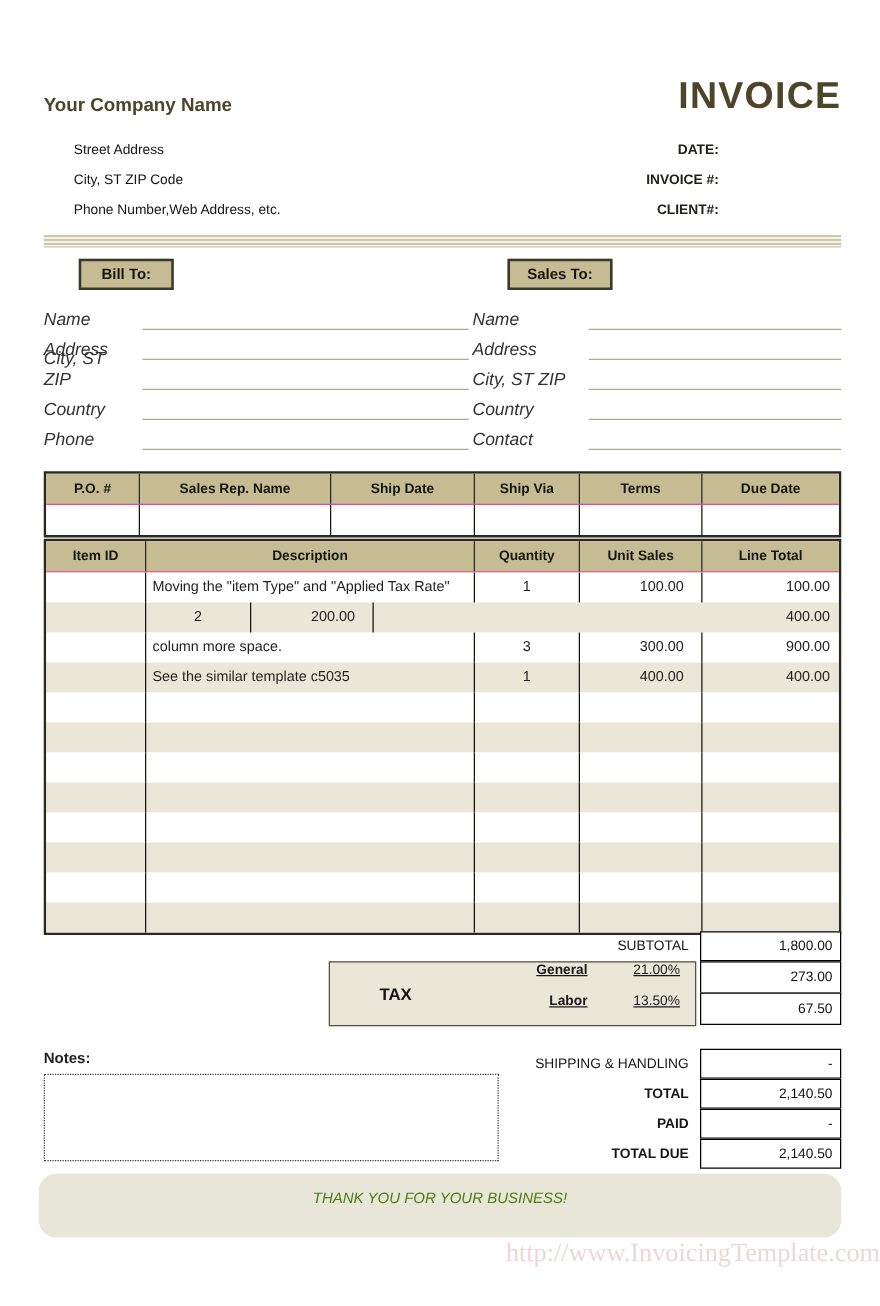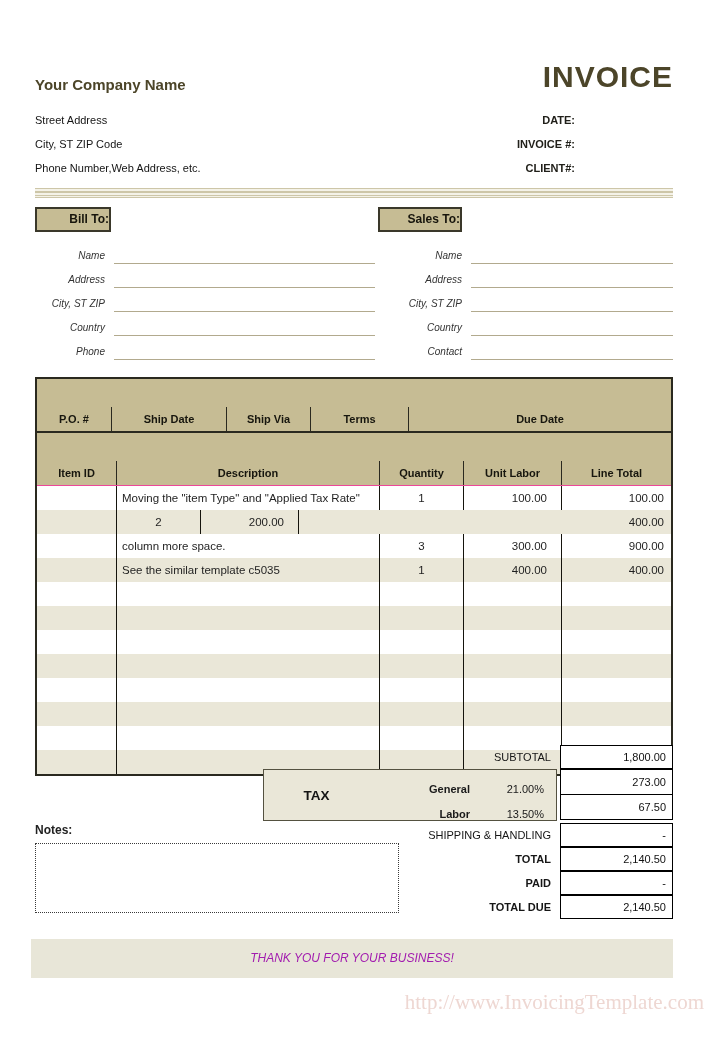--- a/index.html
+++ b/index.html
@@ -5,56 +5,56 @@
   * { margin:0; padding:0; box-sizing:border-box; }
   html,body { background:#fff; }
   .page {
     position:relative; width:704px; height:1045px; margin:0 auto;
     background:#fff; font-family:"Liberation Sans", sans-serif; color:#1a1a1a;
     overflow:hidden;
   }
   
   .company-name { position:absolute; left:35px; top:76px; font-size:15px; font-weight:bold; color:#4c4529; }
   .company-addr { position:absolute; left:35px; top:110px; font-size:11px; color:#141414; }
-  .company-addr div { height:24px; line-height:20px; }
+  .company-addr div { height:24px; line-height:20px;margin-left:24px; }
   .invoice-title { position:absolute; right:31px; top:60px; font-size:30px; font-weight:bold; color:#4c4529; letter-spacing:1px; }
   .meta-labels { position:absolute; right:129px; top:110px; text-align:right; font-size:11px; font-weight:bold; color:#21201a; }
   .meta-labels div { height:24px; line-height:20px; }
   
   .divider {
     position:absolute; left:35px; right:31px; top:188px; height:10px;
     background:repeating-linear-gradient(to bottom, #cdc6a8 0px, #cdc6a8 1.5px, #f4f2e8 1.5px, #f4f2e8 3.3px);
     border-bottom:1px solid #cdc6a8;
   }
   
   .parties { position:absolute; left:35px; right:31px; top:207px; display:flex; }
   .party-bill { width:343px; }
   .party-ship { flex:1; }
   .party-tag {
     height:25px; background:#c6bc94; border:2px solid #3a382a; color:#17150c;
-    font-size:12px; font-weight:bold; text-align:right; line-height:21px;
+    font-size:12px; font-weight:bold; text-align:center; line-height:21px;margin-left:28px;
   }
   .party-bill .party-tag { width:76px; }
   .party-ship .party-tag { width:84px; }
   .party-fields { margin-top:8px; }
   .field-row { display:flex; align-items:flex-end; height:24px; }
-  .field-label { font-style:italic; font-size:10px; color:#333; text-align:right; line-height:17px; }
+  .field-label { font-style:italic; font-size:14px; color:#333; line-height:17px; }
   .party-bill .field-label { width:70px; }
   .party-ship .field-label { width:84px; }
   .field-line { flex:1; border-bottom:1px solid #b2aa8e; height:17px; margin-left:9px; }
   .party-bill .field-line { margin-right:3px; }
   
   .order-table { position:absolute; left:35px; top:377px; width:638px; border:2px solid #2a291f; }
   .item-table  { position:absolute; left:35px; top:431px; width:638px; border:2px solid #2a291f; }
   .thead { display:flex; background:#c6bc94; border-bottom:1px solid #ec4899;align-items:flex-end; }
   .th {
     font-size:11px; font-weight:bold; color:#17160e; text-align:center;
     height:24px; line-height:24px; border-right:1px solid #2a291f; overflow:hidden;
   }
-  .th:last-child { border-right:none;margin-top:28px; }
+  .th:last-child { border-right:none; }
   .trow { display:flex; height:24px; background:#fff; }
   .td { border-right:1px solid #15140d; height:100%; font-size:11.5px; color:#1f1f1f; line-height:24px; overflow:hidden; }
   .td:last-child { border-right:none; }
   .order-table .c1{width:75px}.order-table .c2{width:153px}.order-table .c3{width:115px}
   .order-table .c4{width:84px}.order-table .c5{width:98px}.order-table .c6{flex:1}
   .item-table .c1{width:80px}.item-table .c2{width:263px}.item-table .c3{width:84px}
   .item-table .c4{width:98px}.item-table .c5{flex:1}
   .item-body .trow:nth-child(even){ background:#eae7d8; }
   .td.desc { padding-left:5px; }
   .td.qty { text-align:center; }
@@ -67,38 +67,38 @@
   .t-label.bold { font-weight:bold; }
   .t-box {
     width:113px; height:24px; line-height:22px; border:1px solid #000;
     background:#fff; text-align:right; padding-right:6px; font-size:11px; color:#111;
   }
   .tax-strip { display:flex; margin-top:0px; height:52px; }
   .tax-spacer { width:228px; }
   .tax-box { width:294px; border:1px solid #545140; background:#eae7d8; display:flex; }
   .tax-title { width:105px; font-size:13.5px; font-weight:bold; color:#141414; display:flex; align-items:center; justify-content:center; }
   .tax-lines { flex:1; display:flex; flex-direction:column; justify-content:center; }
-  .tax-line { display:flex; height:25px; align-items:flex-end; }
+  .tax-line { display:flex; height:25px; align-items:flex-start;text-decoration:underline; }
   .tax-name { flex:1; text-align:right; font-size:11px; font-weight:bold; color:#1a1a1a; }
   .tax-rate { width:86px; text-align:right; padding-right:12px; font-size:11px; color:#1a1a1a; }
   .tax-vals { width:116px; padding-left:3px; }
   .tax-vals .t-box { height:26px; line-height:24px; }
   .tax-vals .t-box + .t-box { margin-top:-1px; }
-  .lower { display:flex; margin-top:2px;justify-content:flex-end; }
+  .lower { display:flex; margin-top:18px;justify-content:flex-end; }
   .notes-col { width:370px; }
   .notes-label { font-size:12px; font-weight:bold; color:#222; margin-top:0px; height:18px; }
   .notes-box { width:364px; height:70px; border:1px dotted #3a3a3a; margin-top:2px; background:#fff; }
   .sum-col { flex:1; }
   .sum-col .t-row { height:24px; }
   .sum-col .t-row + .t-row .t-box { margin-top:-1px; }
   
   .footer-band {
-    position:absolute; left:31px; top:939px; width:642px; height:39px;
+    position:absolute; left:31px; top:939px; width:642px; height:51px;
     background:#e8e6d8; text-align:center; line-height:39px;
-    font-size:12px; font-style:italic; color:#a21caf;
+    font-size:12px; font-style:italic; color:#4d7c0f;border-radius:14px;
   }
   .watermark {
     position:absolute; right:0px; top:990px; white-space:nowrap;
     font-family:"Liberation Serif", serif; font-size:21px; color:#eed7d2;
   }
 </style>
 </head>
 <body>
 
 <div class="page">
@@ -167,41 +167,42 @@
           <div class="field-label">Contact</div>
           <div class="field-line"></div>
         </div>
       </div>
     </div>
   </div>
 
   <div class="order-table">
     <div class="thead">
       <div class="th c1">P.O. #</div>
+      <div class="th c2">Sales Rep. Name</div>
       <div class="th c3">Ship Date</div>
       <div class="th c4">Ship Via</div>
       <div class="th c5">Terms</div>
       <div class="th c6">Due Date</div>
     </div>
     <div class="trow">
       <div class="td c1"></div>
       <div class="td c2"></div>
       <div class="td c3"></div>
       <div class="td c4"></div>
       <div class="td c5"></div>
       <div class="td c6"></div>
     </div>
   </div>
 
   <div class="item-table">
     <div class="thead">
       <div class="th c1">Item ID</div>
       <div class="th c2">Description</div>
       <div class="th c3">Quantity</div>
-      <div class="th c4">Unit Labor</div>
+      <div class="th c4">Unit Sales</div>
       <div class="th c5">Line Total</div>
     </div>
     <div class="item-body">
       <div class="trow">
         <div class="td c1"></div>
         <div class="td c2 desc">Moving the "item Type" and "Applied Tax Rate"</div>
         <div class="td c3 qty">1</div>
         <div class="td c4 price">100.00</div>
         <div class="td c5 total">100.00</div>
       </div>

